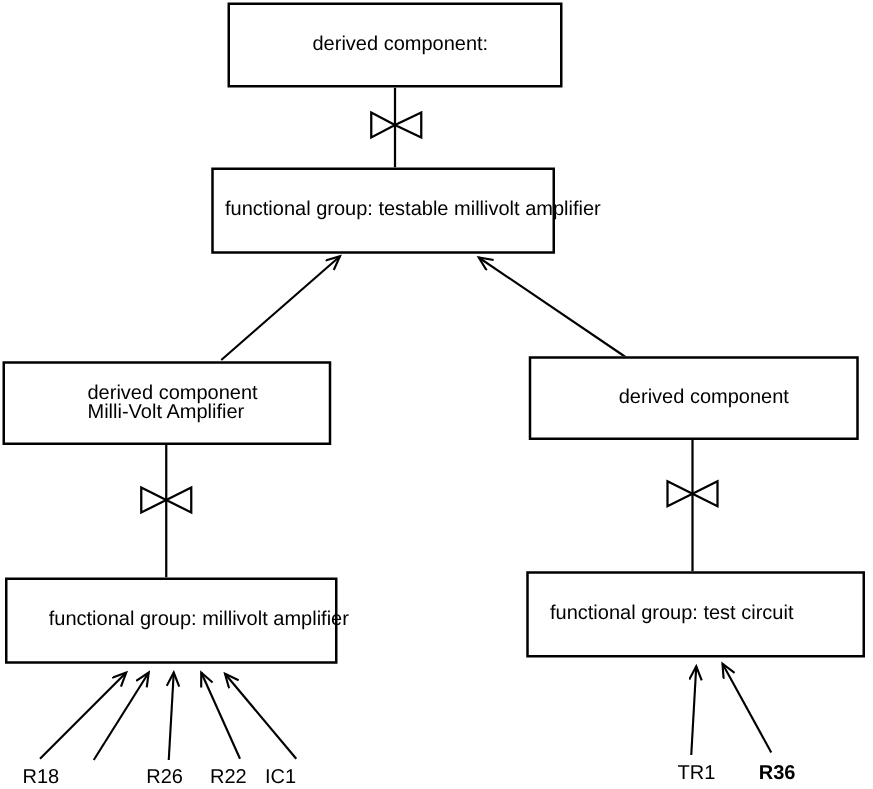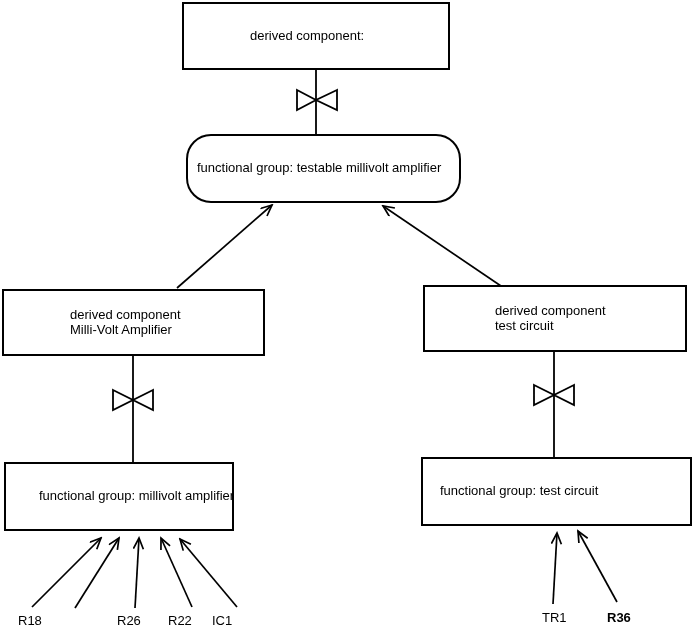--- a/index.html
+++ b/index.html
@@ -6,21 +6,21 @@
     margin: 0;
     padding: 0;
     background: #ffffff;
   }
   .canvas {
     position: relative;
     width: 698px;
     height: 631px;
     background: #ffffff;
     font-family: "Liberation Sans", "DejaVu Sans", sans-serif;
-    font-size: 13px;
+    font-size: 16px;
     color: #000000;
     overflow: hidden;
   }
   .connectors {
     position: absolute;
     left: 0;
     top: 0;
     width: 698px;
     height: 631px;
   }
@@ -30,23 +30,23 @@
     background: #ffffff;
     border: 2px solid #000000;
     display: flex;
     flex-direction: column;
     justify-content: center;
     line-height: 14.5px;
   }
   .box .bline { white-space: pre; }
   
   .box-top-derived      { left: 182px; top:   2px; width: 268px; height: 68px; padding-left: 66px; }
-  .box-top-functional   { left: 186px; top: 134px; width: 275px; height: 69px; padding-left: 9px; border-radius: 25px;  }
+  .box-top-functional   { left: 169px; top: 134px; width: 275px; height: 69px; padding-left: 9px;  }
   .box-left-derived     { left:   2px; top: 289px; width: 263px; height: 67px; padding-left: 66px; }
-  .box-left-functional  { left:   4px; top: 462px; width: 230px; height: 69px; padding-left: 33px; }
+  .box-left-functional  { left:   4px; top: 462px; width: 266px; height: 69px; padding-left: 33px; }
   .box-right-derived    { left: 423px; top: 285px; width: 264px; height: 67px; padding-left: 70px; }
   .box-right-functional { left: 421px; top: 457px; width: 271px; height: 69px; padding-left: 17px; }
   .leaf-label {
     position: absolute;
     white-space: nowrap;
   }
   .lbl-r18 { left:  18px; top: 613px; text-align: center; }
   .lbl-r30 { left:  63px; top: 634px; text-decoration: underline; }
   .lbl-r26 { left: 117px; top: 613px; }
   .lbl-r22 { left: 168px; top: 613px; }
@@ -108,21 +108,20 @@
     <span class="bline">derived component</span>
     <span class="bline">Milli-Volt Amplifier</span>
   </div>
 
   <div class="box box-left-functional">
     <span class="bline">functional group: millivolt amplifier</span>
   </div>
 
   <div class="box box-right-derived">
     <span class="bline">derived component</span>
-    <span class="bline">test circuit</span>
   </div>
 
   <div class="box box-right-functional">
     <span class="bline">functional group: test circuit</span>
   </div>
 
   <div class="leaf-label lbl-r18">R18</div>
   <div class="leaf-label lbl-r30">R30</div>
   <div class="leaf-label lbl-r26">R26</div>
   <div class="leaf-label lbl-r22">R22</div>

